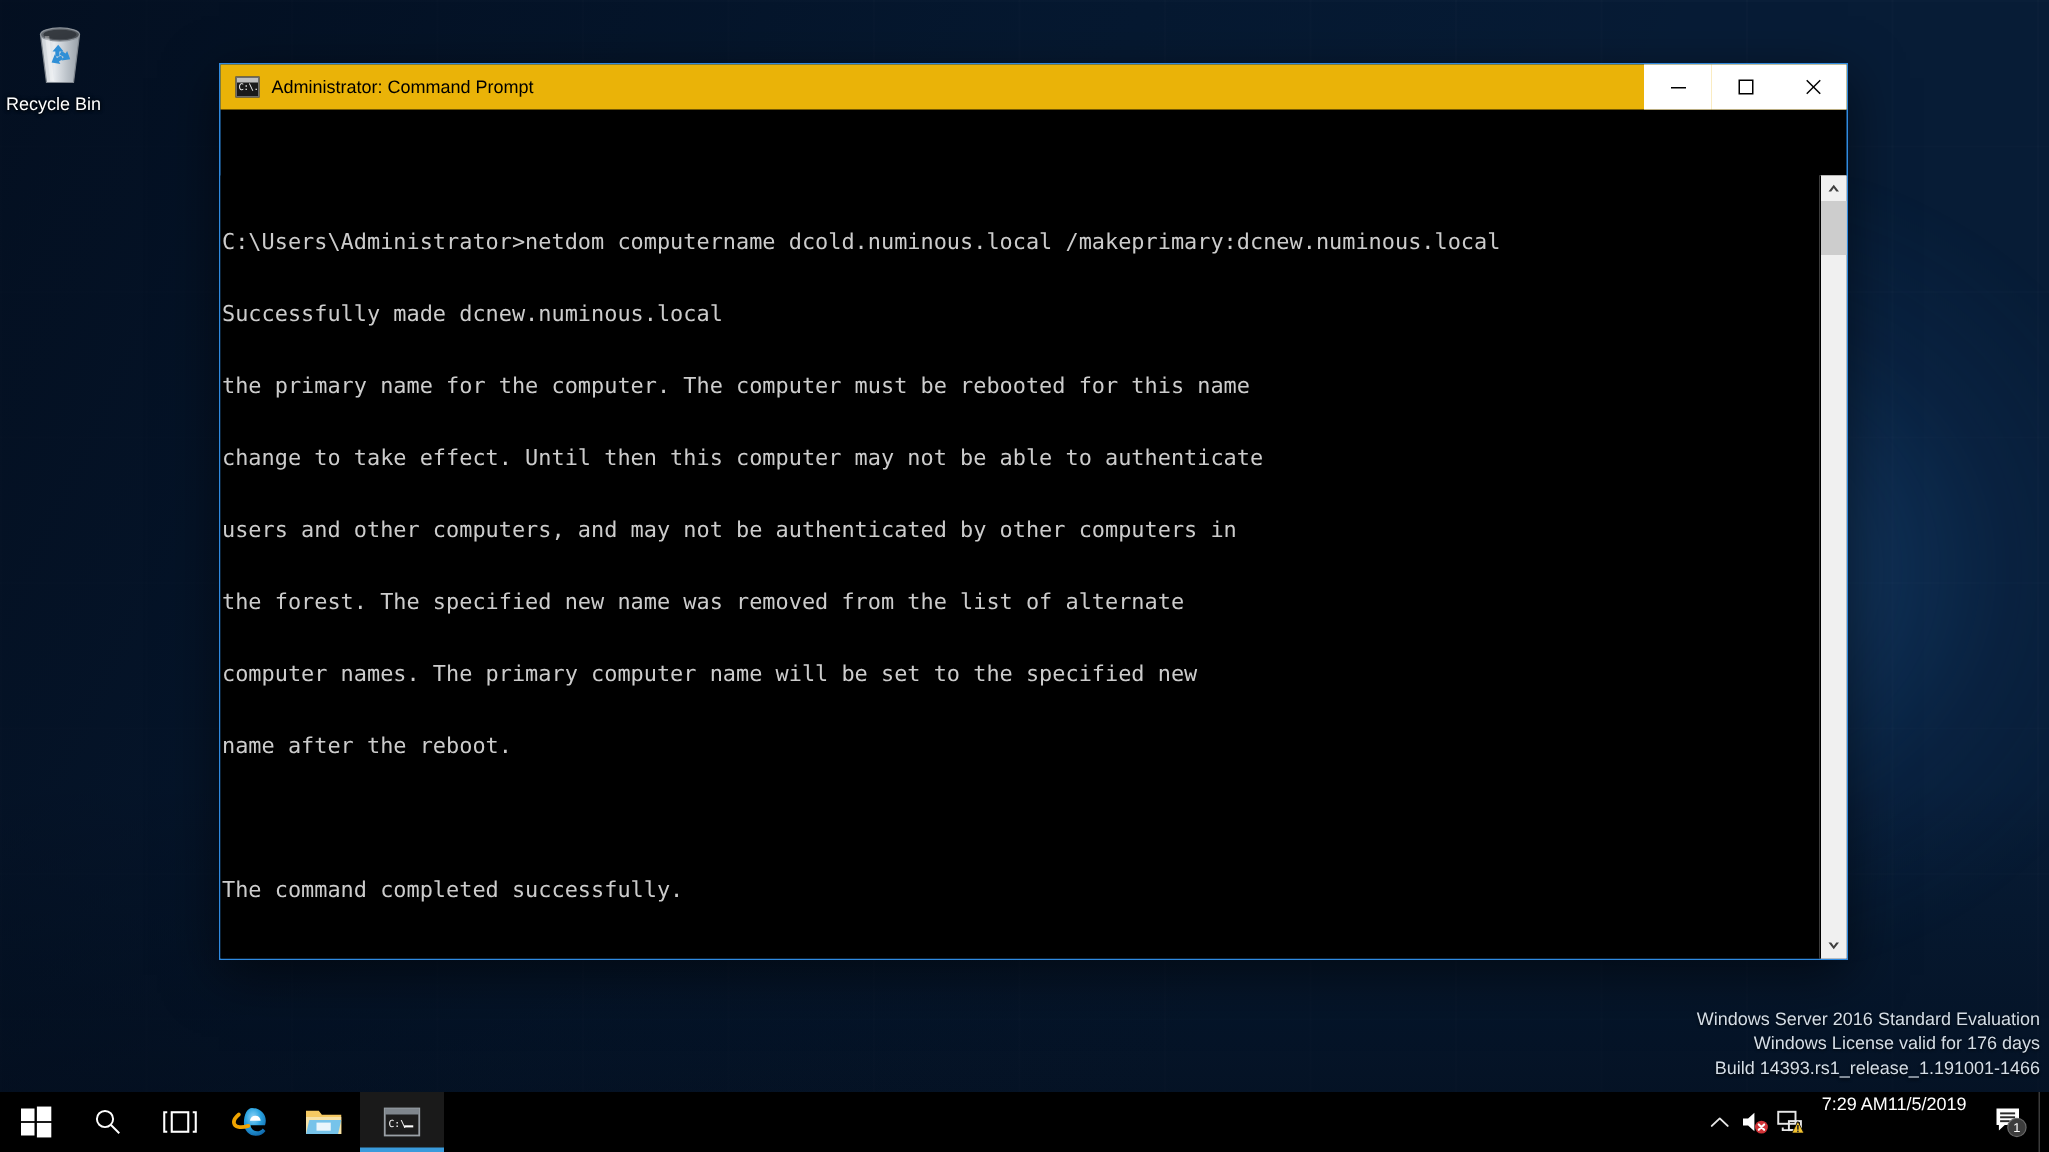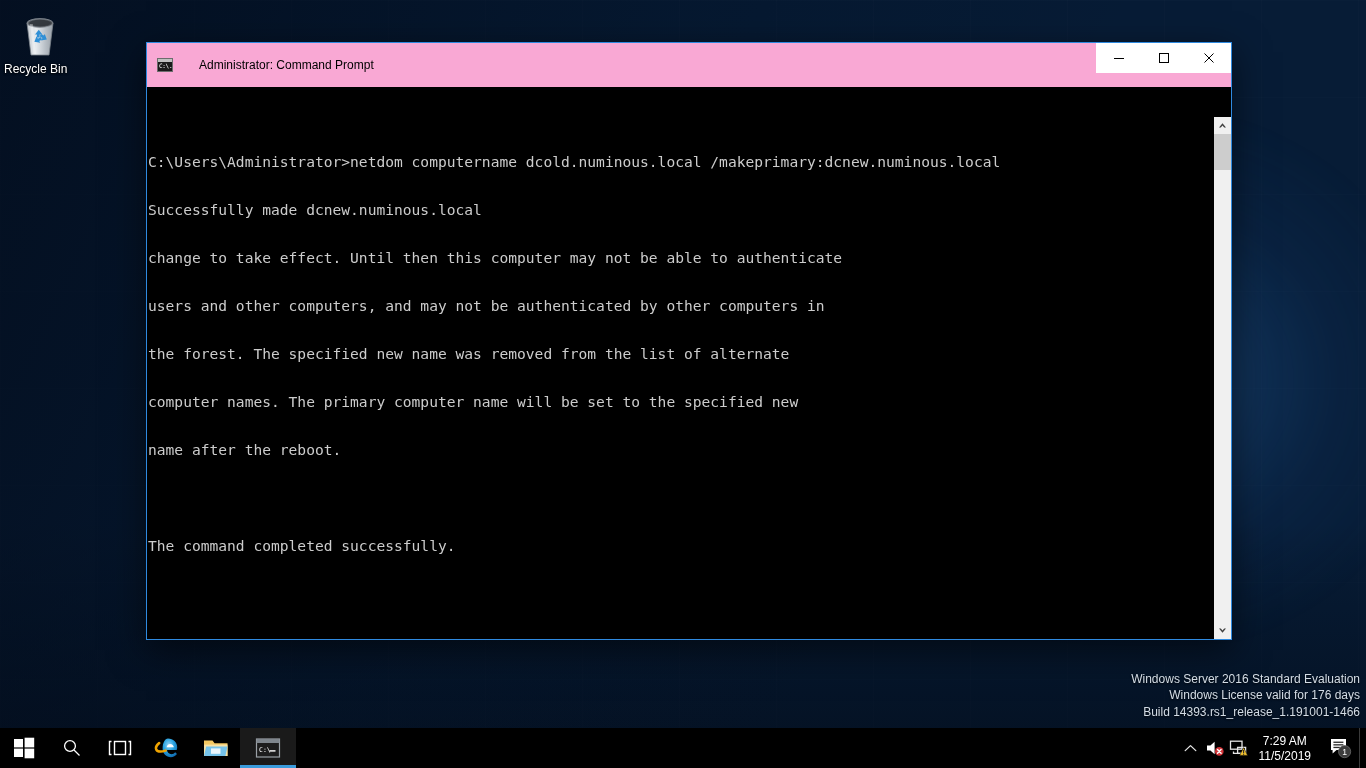--- a/index.html
+++ b/index.html
@@ -59,25 +59,24 @@
   #console-window {
     position: absolute;
     left: 146px; top: 42px;
     width: 1086px; height: 598px;
     border: 1px solid #2f8ae0;
     box-shadow: 0 10px 34px rgba(0,0,0,0.55);
     box-sizing: border-box;
     background: #000;
   }
   #titlebar {
-    height: 44px;
-    background: #f9a8d4;
+    height: 30px;
+    background: #eab308;
     display: flex; align-items: center;
     position: relative;
-    gap: 18px;
   }
   #titlebar-icon {
     width: 16px; height: 14px; margin-left: 10px; margin-right: 8px;
     position: relative; flex: 0 0 auto;
     background: #1b1b1b;
     border: 1px solid #6d6d6d;
     box-sizing: border-box;
   }
   #titlebar-icon .bar {
     position: absolute; top: 0; left: 0; right: 0; height: 3px;
@@ -181,21 +180,21 @@
   .tray-ico {
     width: 24px; height: 40px;
     display: flex; align-items: center; justify-content: center;
     position: relative;
   }
   #tray-clock {
     color: #ffffff;
     font-size: 12px; line-height: 15px;
     text-align: center;
     padding: 1px 12px 0 8px;
-    display: flex; flex-direction: column; justify-content: center;
+    display: flex; flex-direction: row; justify-content: center;
     height: 40px;
   }
   #tray-actioncenter {
     width: 36px; height: 40px;
     display: flex; align-items: center; justify-content: center;
     position: relative;
   }
   #tray-showdesktop {
     width: 6px; height: 40px;
     border-left: 1px solid #3a3a3a;
@@ -269,20 +268,21 @@
           <line x1="10.5" y1="1.5" x2="1.5" y2="10.5" stroke="#000" stroke-width="1"></line>
         </svg>
       </div>
     </div>
   </div>
 
   <div id="console-body">
     <div id="console-text">
       <div class="line">C:\Users\Administrator&gt;netdom computername dcold.numinous.local /makeprimary:dcnew.numinous.local</div>
       <div class="line">Successfully made dcnew.numinous.local</div>
+      <div class="line">the primary name for the computer. The computer must be rebooted for this name</div>
       <div class="line">change to take effect. Until then this computer may not be able to authenticate</div>
       <div class="line">users and other computers, and may not be authenticated by other computers in</div>
       <div class="line">the forest. The specified new name was removed from the list of alternate</div>
       <div class="line">computer names. The primary computer name will be set to the specified new</div>
       <div class="line">name after the reboot.</div>
       <div class="line"></div>
       <div class="line">The command completed successfully.</div>
       <div class="line"></div>
       <div class="line"></div>
       

